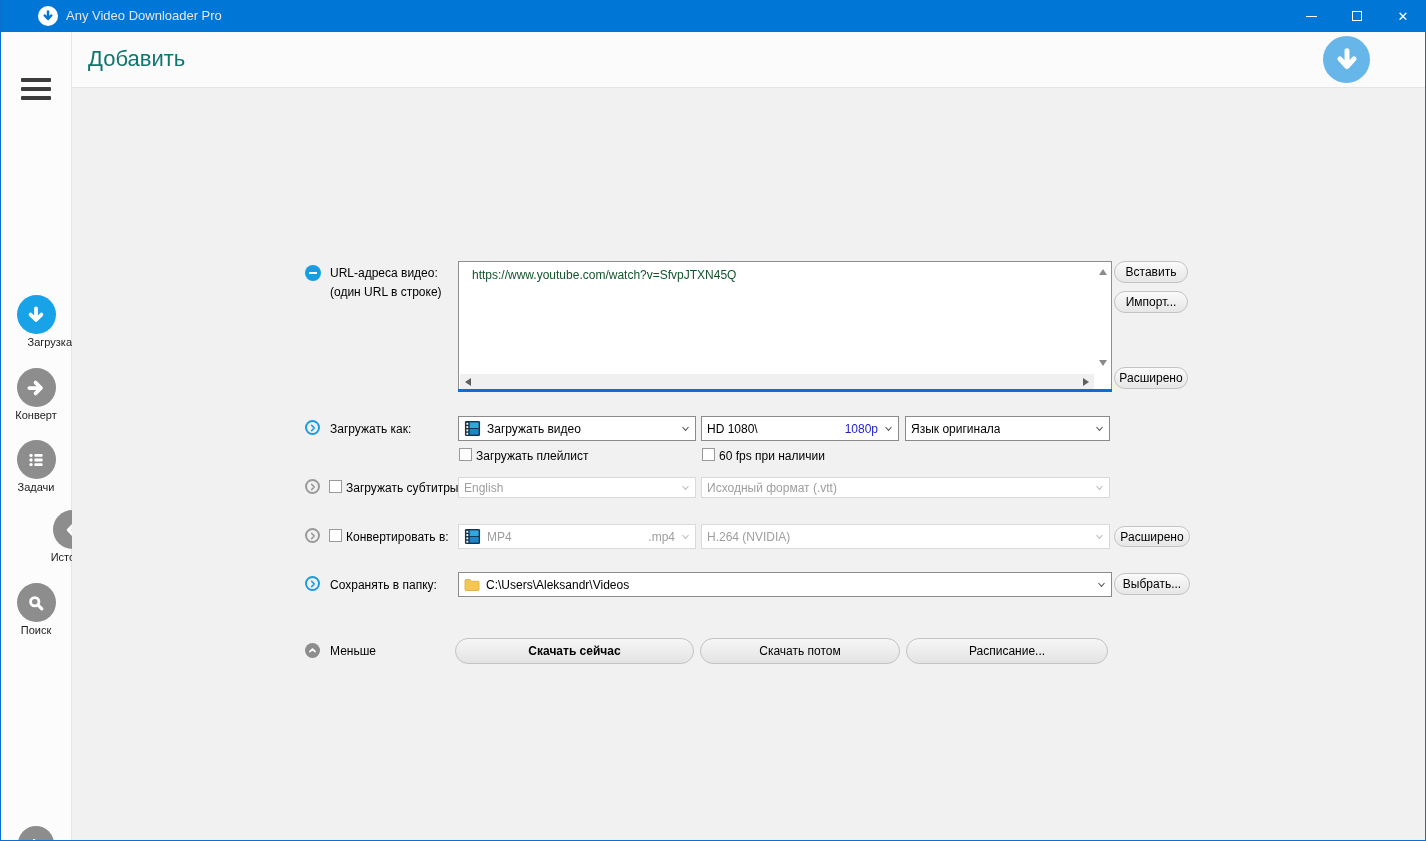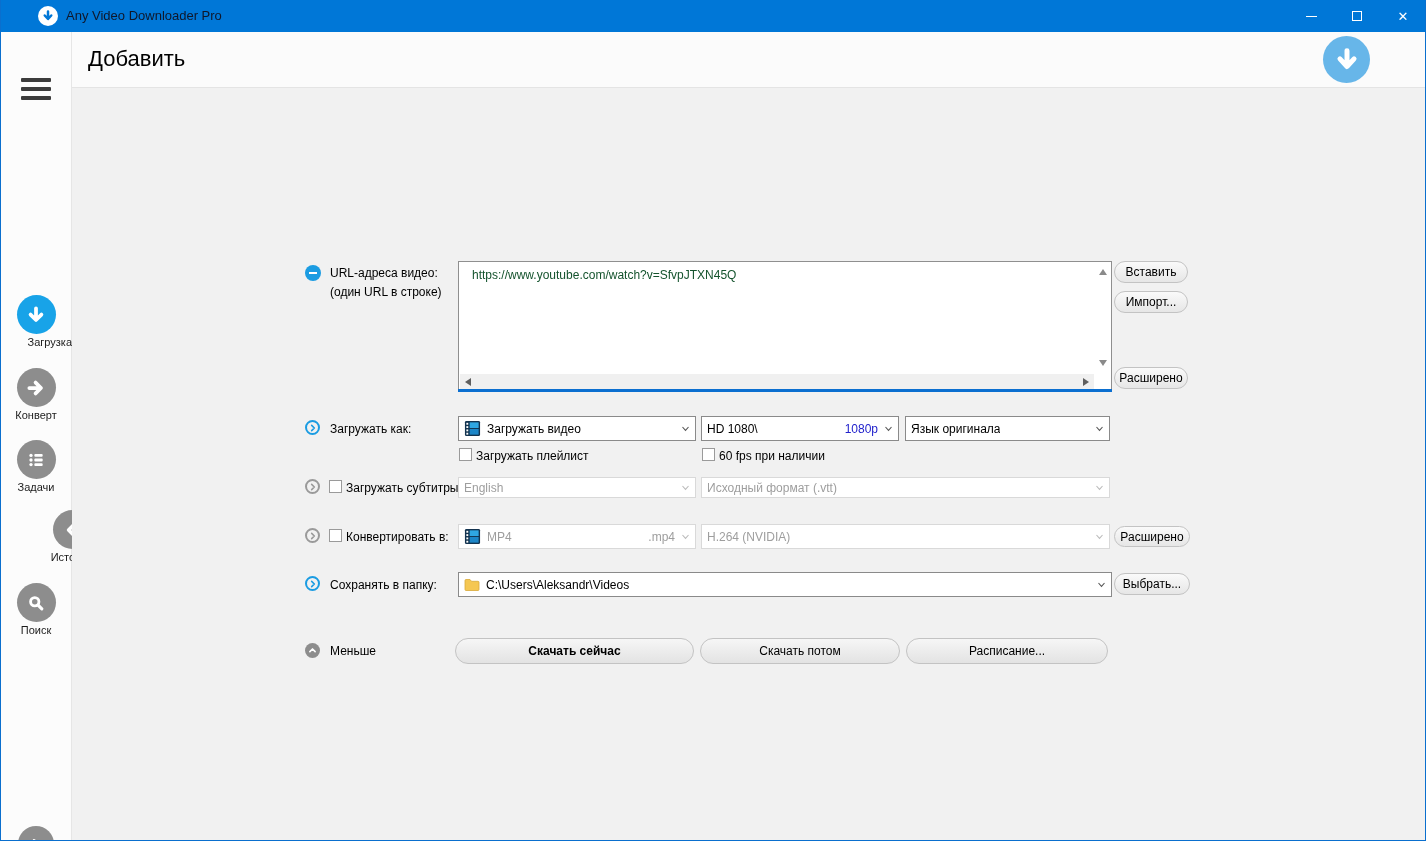--- a/index.html
+++ b/index.html
@@ -3,39 +3,39 @@
 <meta charset="utf-8">
 <style>
   * { margin:0; padding:0; box-sizing:border-box; }
   html,body { width:1426px; height:841px; font-family:"Liberation Sans", sans-serif; }
   body { position:relative; background:#f1f1f1; overflow:hidden; }
   .window-frame { position:absolute; inset:0; border:1px solid #0a6fce; border-top:none; pointer-events:none; z-index:99; }
 
   
   .titlebar { position:absolute; left:0; top:0; width:1426px; height:32px; background:#0077d7; color:#fff; }
   .app-logo-sm { position:absolute; left:38px; top:6px; width:20px; height:20px; background:#fff; border-radius:50%; display:flex; align-items:center; justify-content:center; }
-  .titlebar-title { position:absolute; left:66px; top:0; line-height:32px; font-size:13px; color:#0f172a; }
+  .titlebar-title { position:absolute; left:66px; top:0; line-height:32px; font-size:13px; color:#e5e5e5; }
   .win-btn { position:absolute; top:0; width:46px; height:32px; display:flex; align-items:center; justify-content:center; color:#fff; font-size:13px; }
   .wb-min { right:92px; } .wb-max { right:46px; } .wb-close { right:0; }
   .max-glyph { width:10px; height:10px; border:1px solid #fff; display:inline-block; }
   .min-glyph { width:11px; height:1px; background:#fff; display:inline-block; }
 
   
   .sidebar { position:absolute; left:0; top:32px; width:72px; height:809px; background:#fcfcfc; border-right:1px solid #e6e6e6; }
   .hamburger { position:absolute; left:21px; top:46px; width:30px; height:25px; cursor:pointer; }
   .hamburger span { display:block; width:30px; height:4px; background:#3c3c3c; border-radius:1px; margin-bottom:5px; }
   .nav-item { position:absolute; left:0; width:72px; text-align:center; cursor:pointer; }
   .nav-circle { width:39px; height:39px; border-radius:50%; margin:0 auto; display:flex; align-items:center; justify-content:center; background:#8d8d8d; }
   .nav-circle.active { background:#18a3e8; }
   .nav-label { font-size:11px; color:#1c1c1c; margin-top:2px; display:block; }
   .play-btn { position:absolute; left:18px; top:794px; width:36px; height:36px; border-radius:50%; background:#8d8d8d; display:flex; align-items:center; justify-content:center; cursor:pointer; }
 
   
   .header { position:absolute; left:72px; top:32px; width:1354px; height:56px; background:#fbfbfb; border-bottom:1px solid #e4e4e4; }
-  .page-title { position:absolute; left:16px; top:14px; font-size:22px; color:#000000; }
+  .page-title { position:absolute; left:16px; top:14px; font-size:22px; color:#0f766e; }
   .app-logo-lg { position:absolute; right:56px; top:4px; width:47px; height:47px; border-radius:50%; background:#67b6e9; display:flex; align-items:center; justify-content:center; }
 
   
   .content { position:absolute; left:72px; top:88px; width:1354px; height:753px; background:#f1f1f1; }
   .lbl { position:absolute; font-size:12px; color:#000; white-space:nowrap; }
 
   .ic-minus { position:absolute; width:16px; height:16px; border-radius:50%; background:#1b9ce2; display:flex; align-items:center; justify-content:center; }
   .ic-minus i { display:block; width:8px; height:2px; background:#fff; }
   .ic-chev { position:absolute; width:15px; height:15px; border-radius:50%; border:2px solid #1b9ce2; display:flex; align-items:center; justify-content:center; }
   .ic-chev.gray { border-color:#9a9a9a; }

